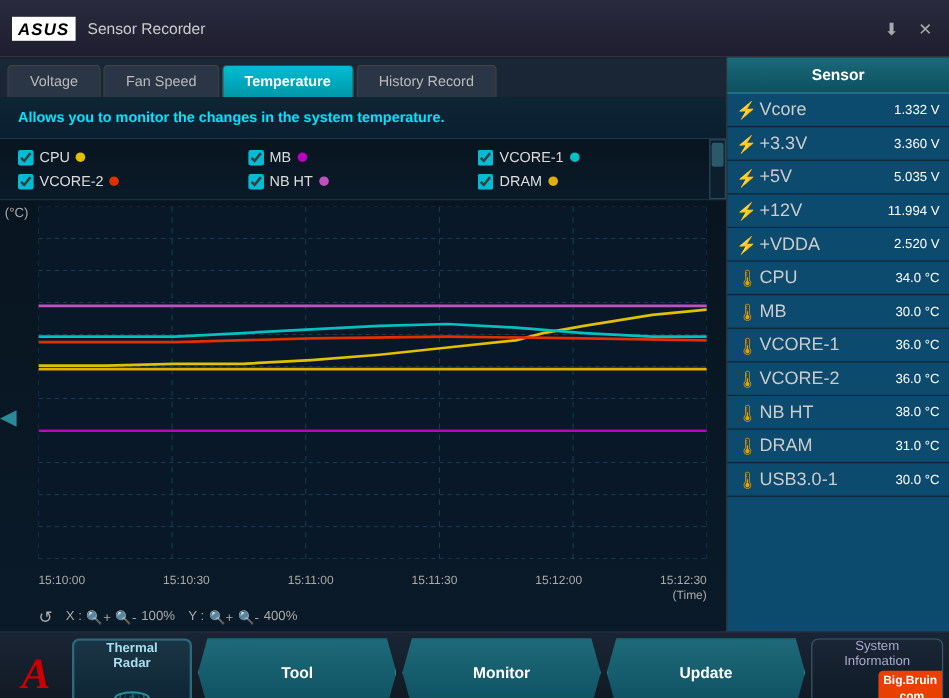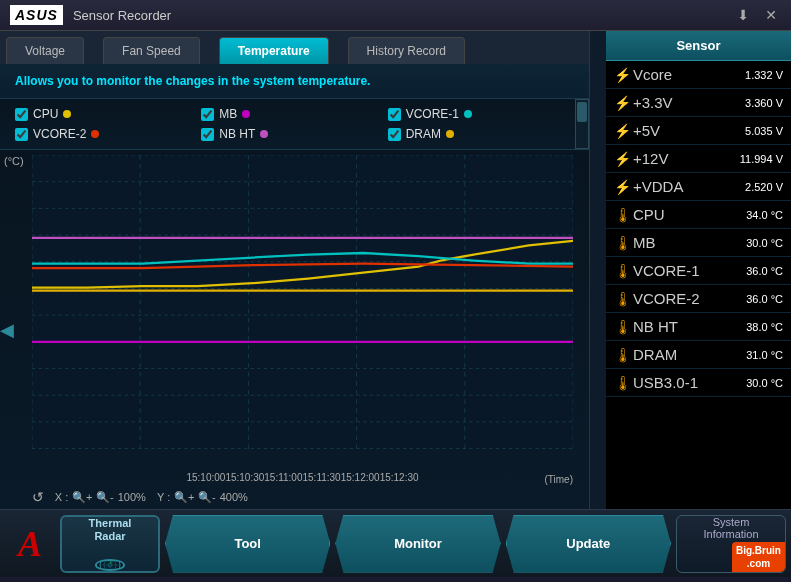--- a/index.html
+++ b/index.html
@@ -9,21 +9,21 @@
       background: #1a1a2e;
       font-family: Arial, sans-serif;
       font-size: 12px;
       overflow: hidden;
       color: #fff;
     }
 
     
     .title-bar {
       background: linear-gradient(180deg, #2a2a3e 0%, #1e1e30 100%);
-      height: 31px;
+      height: 48px;
       display: flex;
       align-items: center;
       padding: 0 10px;
       border-bottom: 1px solid #444;
     }
     .title-bar-logo {
       background: #fff;
       color: #000;
       font-weight: 900;
       font-size: 14px;
@@ -63,21 +63,21 @@
       flex-direction: column;
       background: linear-gradient(180deg, #0a1520 0%, #0d2030 100%);
       border-right: 1px solid #333;
     }
 
     
     .tabs {
       display: flex;
       background: #1a2535;
       padding: 6px 6px 0;
-      gap: 19px;
+      gap: 2px;
     }
     .tab {
       padding: 6px 18px;
       cursor: pointer;
       border-radius: 4px 4px 0 0;
       font-size: 12px;
       color: #bbb;
       background: #2a3545;
       border: 1px solid #444;
       border-bottom: none;
@@ -167,25 +167,25 @@
     }
     .chart-svg-container {
       position: absolute;
       left: 32px;
       top: 5px;
       right: 16px;
       bottom: 60px;
     }
     .chart-x-labels {
       position: absolute;
-      bottom: 26px;
+      bottom: 36px;
       left: 32px;
       right: 16px;
       display: flex;
-      justify-content: center;
+      justify-content: space-between;
       color: #aaa;
       font-size: 10px;
     }
     .chart-x-time-label {
       position: absolute;
       bottom: 24px;
       right: 16px;
       color: #aaa;
       font-size: 10px;
     }
@@ -210,24 +210,23 @@
       transform: translateY(-50%);
       color: #2a8a9a;
       font-size: 18px;
       cursor: pointer;
       z-index: 10;
     }
 
     
     .right-panel {
       width: 185px;
-      background: #000000;
+      background: #0c4a6e;
       display: flex;
       flex-direction: column;
-      margin-left: 16px;
     }
     .sensor-header {
       background: linear-gradient(180deg, #1a6a7a 0%, #0d5060 100%);
       text-align: center;
       padding: 7px;
       font-size: 13px;
       font-weight: bold;
       color: #fff;
       border-bottom: 1px solid #2a8a9a;
     }

